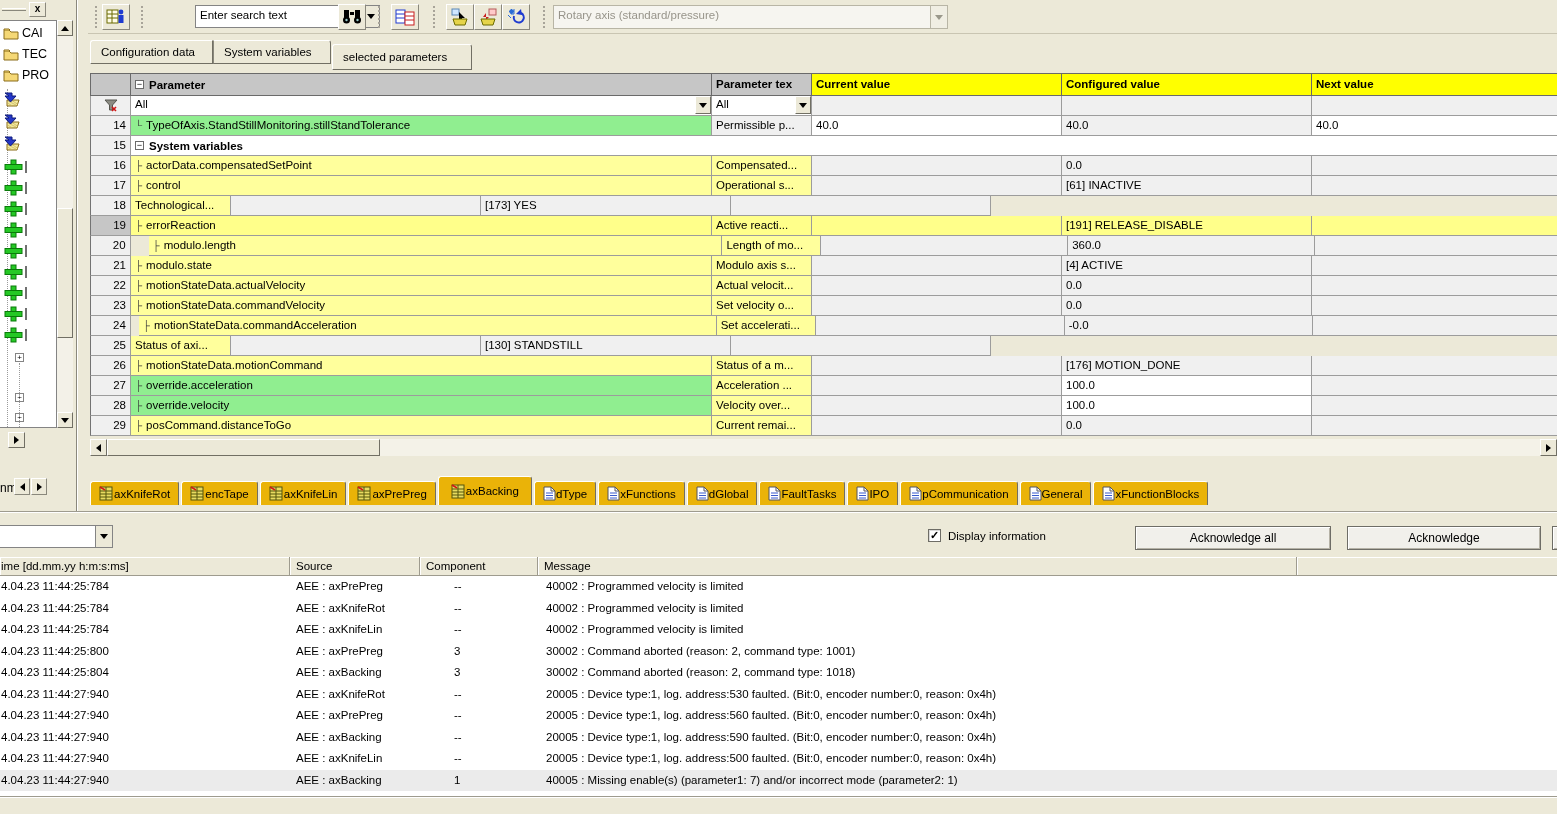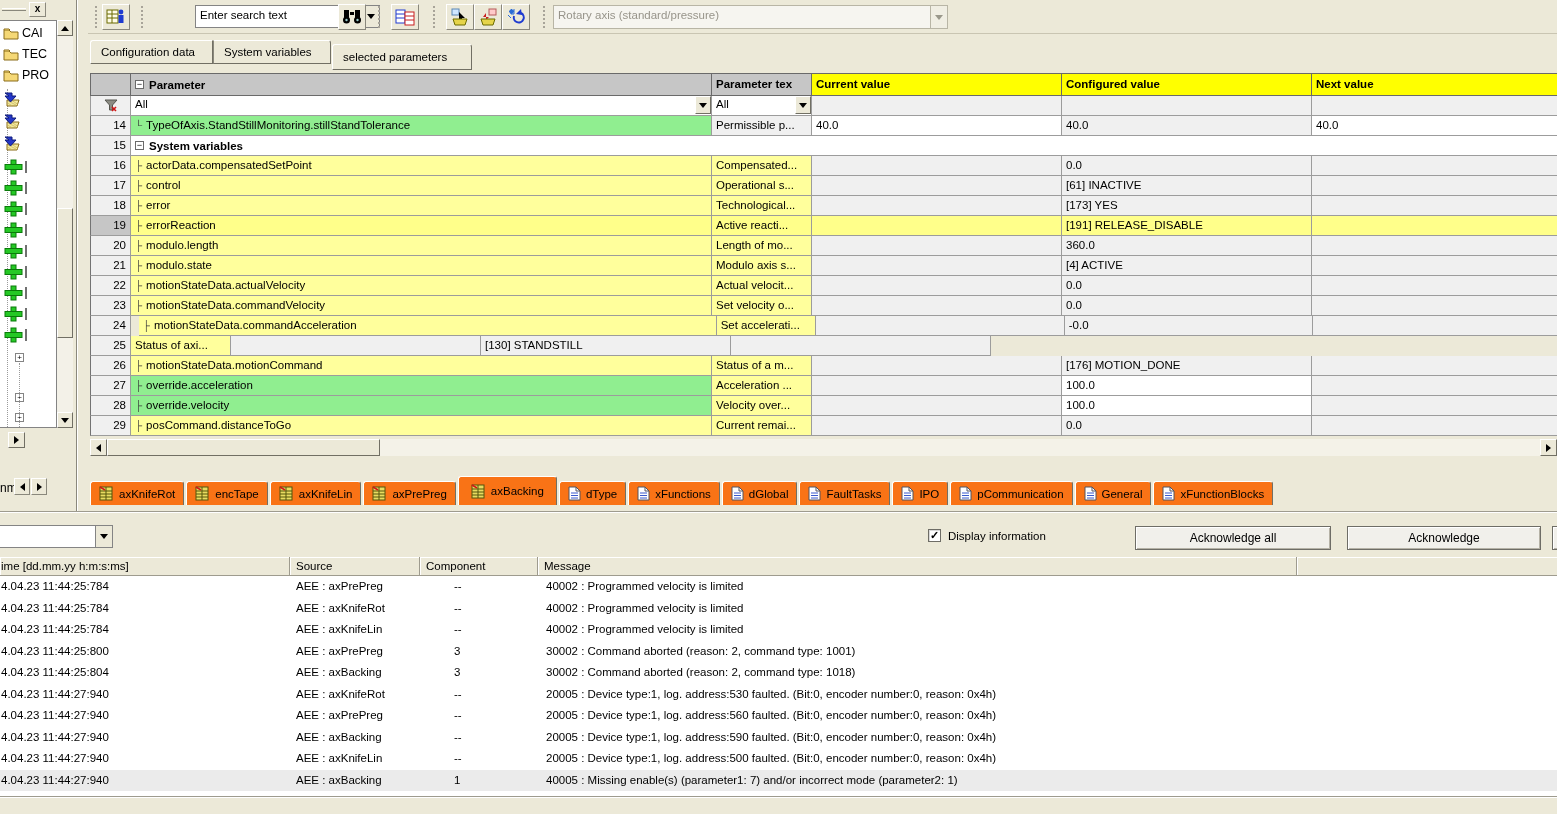--- a/index.html
+++ b/index.html
@@ -69,22 +69,22 @@
   .prefix { color:#3A3A3A; margin-right:4px; font-size:10px; }
   .cbox { width:9px; height:9px; background:#fff; border:1px solid #6A6A6A; font-size:9px; line-height:7px; text-align:center; font-weight:normal; flex:0 0 auto; }
 
   
   .hscroll { position:absolute; background:#F4F2E8; }
   .sbtn { position:absolute; background:#ECE9D8; border:1px solid; border-color:#FFFFFF #716F64 #716F64 #FFFFFF;
           display:flex; align-items:center; justify-content:center; }
 
   
   #sheet-tabs { left:90px; top:475px; width:1467px; height:30px; display:flex; align-items:flex-end; gap:2px; }
-  .stab { background:#f97316; border:1px solid; border-color:#FFFFFF #716F64 #716F64 #FFFFFF; border-bottom:none;
-          border-radius:3px 3px 0 0; height:24px; display:flex; align-items:center; gap:5px; padding:0 8px; white-space:nowrap; }
+  .stab { background:#eab308; border:1px solid; border-color:#FFFFFF #716F64 #716F64 #FFFFFF; border-bottom:none;
+          border-radius:3px 3px 0 0; height:24px; display:flex; align-items:center; padding:0 8px; white-space:nowrap; }
   .stab.active { height:29px; padding:0 12px;justify-content:flex-end; }
 
   
   #log-sep { left:0; top:511px; width:1557px; height:2px; border-top:1px solid #9E9B8E; background:#FFFFFF; }
   #log-area { left:0; top:557px; width:1557px; height:239px; background:#fff; overflow:hidden; }
   .lhead { display:flex; height:19px; }
   .lhcell { background:#ECE9D8; border-right:1px solid #9E9B8E; border-bottom:1px solid #9E9B8E;
             box-shadow:inset 1px 1px 0 #FFFFFF; padding:3px 0 0 6px; overflow:hidden; white-space:nowrap; }
   .lrow { display:flex; height:21.5px; }
   .lrow.hl { background:#EBEBEB; }
@@ -428,37 +428,36 @@
         <div class="prow">
           <div class="pcell numc">17</div>
           <div class="pcell namec" style="background: rgb(255, 255, 156);"><span class="prefix">├</span><span>control</span></div>
           <div class="pcell textc" style="background: rgb(255, 255, 156);">Operational s...</div>
           <div class="pcell valc" style="background: rgb(240, 240, 240);"></div>
           <div class="pcell valc" style="background: rgb(240, 240, 240);">[61] INACTIVE</div>
           <div class="pcell nextc" style="background: rgb(240, 240, 240);"></div>
         </div>
         <div class="prow">
           <div class="pcell numc">18</div>
-          <div class="pcell namec" style="background: rgb(255, 255, 156);"><span class="prefix">├</span><span>error</span></div>
           <div class="pcell textc" style="background: rgb(255, 255, 156);">Technological...</div>
           <div class="pcell valc" style="background: rgb(240, 240, 240);"></div>
           <div class="pcell valc" style="background: rgb(240, 240, 240);">[173] YES</div>
           <div class="pcell nextc" style="background: rgb(240, 240, 240);"></div>
         </div>
         <div class="prow">
           <div class="pcell numc sel">19</div>
           <div class="pcell namec" style="background: rgb(255, 255, 138);"><span class="prefix">├</span><span>errorReaction</span></div>
           <div class="pcell textc" style="background: rgb(255, 255, 138);">Active reacti...</div>
           <div class="pcell valc" style="background: rgb(255, 255, 138);"></div>
           <div class="pcell valc" style="background: rgb(255, 255, 138);">[191] RELEASE_DISABLE</div>
           <div class="pcell nextc" style="background: rgb(255, 255, 138);"></div>
         </div>
         <div class="prow">
           <div class="pcell numc">20</div>
-          <div class="pcell namec" style="background: rgb(255, 255, 156);"><span class="prefix">├</span><span>modulo.length</span></div>
+          <div class="pcell namec" style="background: rgb(255, 255, 156); margin-left: 18px;"><span class="prefix">├</span><span>modulo.length</span></div>
           <div class="pcell textc" style="background: rgb(255, 255, 156);">Length of mo...</div>
           <div class="pcell valc" style="background: rgb(240, 240, 240);"></div>
           <div class="pcell valc" style="background: rgb(240, 240, 240);">360.0</div>
           <div class="pcell nextc" style="background: rgb(240, 240, 240);"></div>
         </div>
         <div class="prow">
           <div class="pcell numc">21</div>
           <div class="pcell namec" style="background: rgb(255, 255, 156);"><span class="prefix">├</span><span>modulo.state</span></div>
           <div class="pcell textc" style="background: rgb(255, 255, 156);">Modulo axis s...</div>
           <div class="pcell valc" style="background: rgb(240, 240, 240);"></div>

